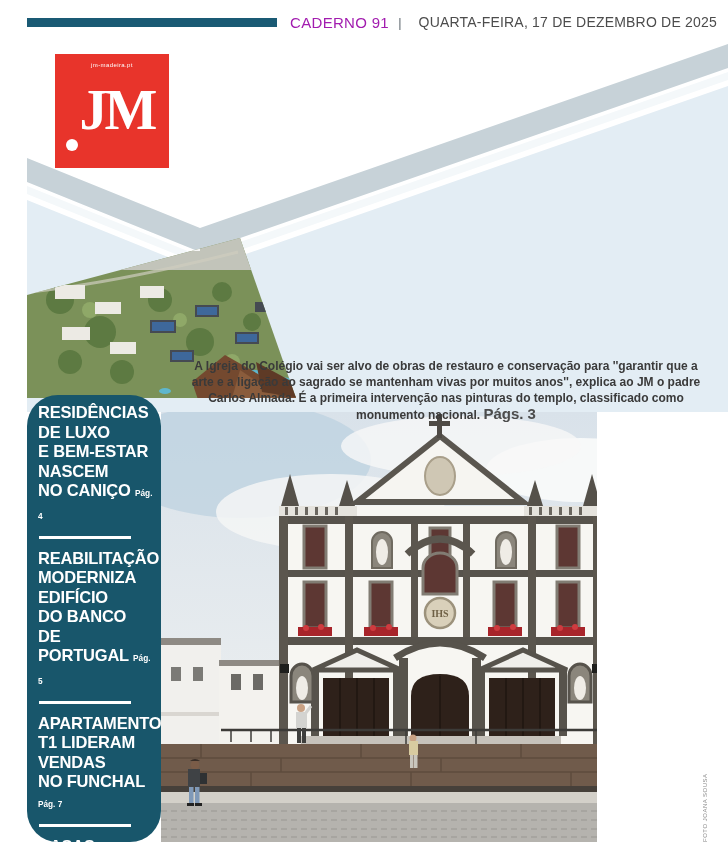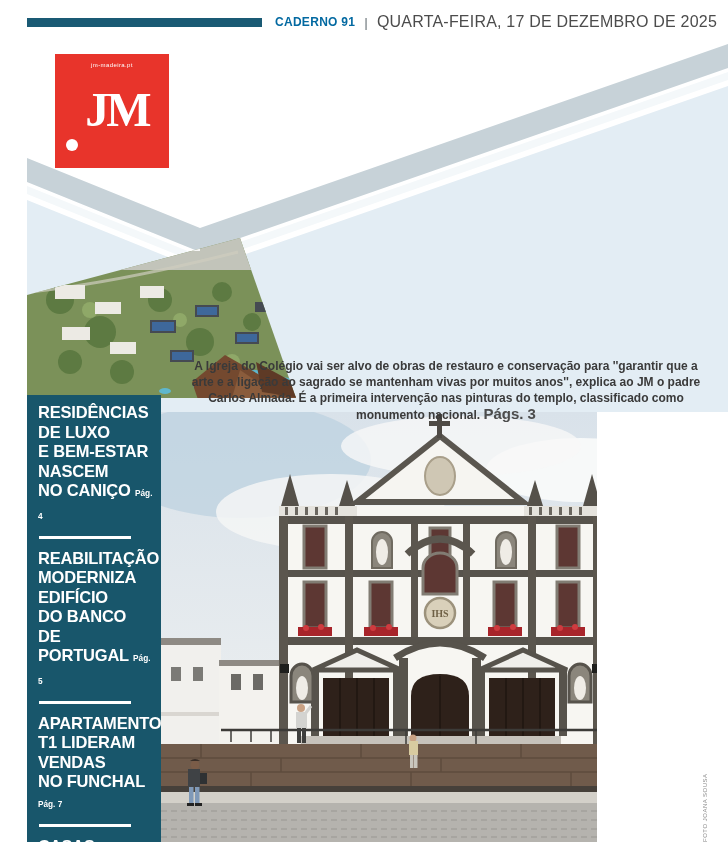--- a/index.html
+++ b/index.html
@@ -4,32 +4,32 @@
 <style>
   html,body { margin:0; padding:0; background:#fff; }
   .page {
     position:relative; width:728px; height:864px; background:#ffffff;
     overflow:hidden; font-family:"Liberation Sans", sans-serif;
   }
   
   .topbar { position:absolute; top:14px; left:27px; width:690px; height:16px;
     display:flex; align-items:center; }
   .topbar-rule { width:352px; height:9px; background:#1a5a74; margin-right:13px; }
-  .caderno { color:#0369a1; font-weight:bold; font-size:12px; letter-spacing:.3px; white-space:nowrap; }
+  .caderno { color:#a21caf; font-weight:normal; font-size:15px; letter-spacing:.3px; white-space:nowrap; }
   .topbar-sep { color:#9aa0a4; margin:0 9px; font-size:13px; font-weight:bold; }
-  .dateline { color:#4c4c4c; font-size:16px; letter-spacing:.2px; white-space:nowrap; }
+  .dateline { color:#4c4c4c; font-size:14px; letter-spacing:.2px; white-space:nowrap;margin-left:8px; }
   
   .deco, .teaser { position:absolute; left:0; top:0; }
   
   .logo { position:absolute; left:55px; top:54px; width:114px; height:114px;
     background:#e8342b; z-index:5; }
   .logo-url { display:block; text-align:center; color:#ffffff; font-size:6px;
     letter-spacing:.4px; margin-top:8px; }
   .logo-jm { display:block; text-align:center; font-family:"Liberation Serif", serif;
-    font-weight:bold; font-size:48px; line-height:84px; color:#ffffff; letter-spacing:-3px;
+    font-weight:bold; font-size:56px; line-height:84px; color:#ffffff; letter-spacing:-3px;
     margin-left:10px; }
   .logo-dot { position:absolute; left:11px; bottom:17px; width:12px; height:12px;
     border-radius:50%; background:#ffffff; }
   
   .masthead { position:absolute; left:180px; top:52px; z-index:5; }
   .masthead-title { margin:0; font-size:47px; font-weight:800; color:#1e1e1c;
     letter-spacing:-1.5px; line-height:1.02; transform:scaleX(.93); transform-origin:left top; }
   .masthead-sub { font-size:35px; font-weight:bold; color:#a8aaad; line-height:.97;
     letter-spacing:-1px; transform:scaleX(.96); transform-origin:left top; }
   
@@ -38,21 +38,21 @@
   .headline span { display:block; transform:scaleX(.95); transform-origin:right center; }
   .hl-teal { color:#175a78; }
   .hl-dark { color:#1d1d1b; }
   
   .standfirst { position:absolute; top:358px; left:190px; right:26px; z-index:6;
     text-align:center; font-size:12px; font-weight:bold; color:#3a3a3a; line-height:16px; margin:0; }
   .standfirst .pageref { font-size:15px; color:#4c4c4c; }
   
   .sidebar { position:absolute; left:27px; top:395px; width:134px; height:447px;
     background:#18566b; box-sizing:border-box; padding:8px 4px 0 11px; z-index:7;
-    color:#ffffff; overflow:hidden; }
+    color:#ffffff; overflow:hidden;border-radius:31px; }
   .sb-item { font-size:17px; font-weight:800; line-height:19.5px; letter-spacing:-.2px;
     transform:scaleX(.97); transform-origin:left top; }
   .sb-title { white-space:pre-line; }
   .sb-page { font-size:8.5px; font-weight:bold; letter-spacing:0; }
   .sb-divider { width:92px; height:2.5px; background:#ffffff; margin:10px 0 10px 1px; }
   
   .main-photo { position:absolute; left:161px; top:412px; width:436px; height:430px;
     z-index:4; margin:0; overflow:hidden; }
   .photo-credit { position:absolute; left:702px; top:756px; height:86px; z-index:8;
     font-size:6px; color:#8a8a8a; letter-spacing:.5px;

